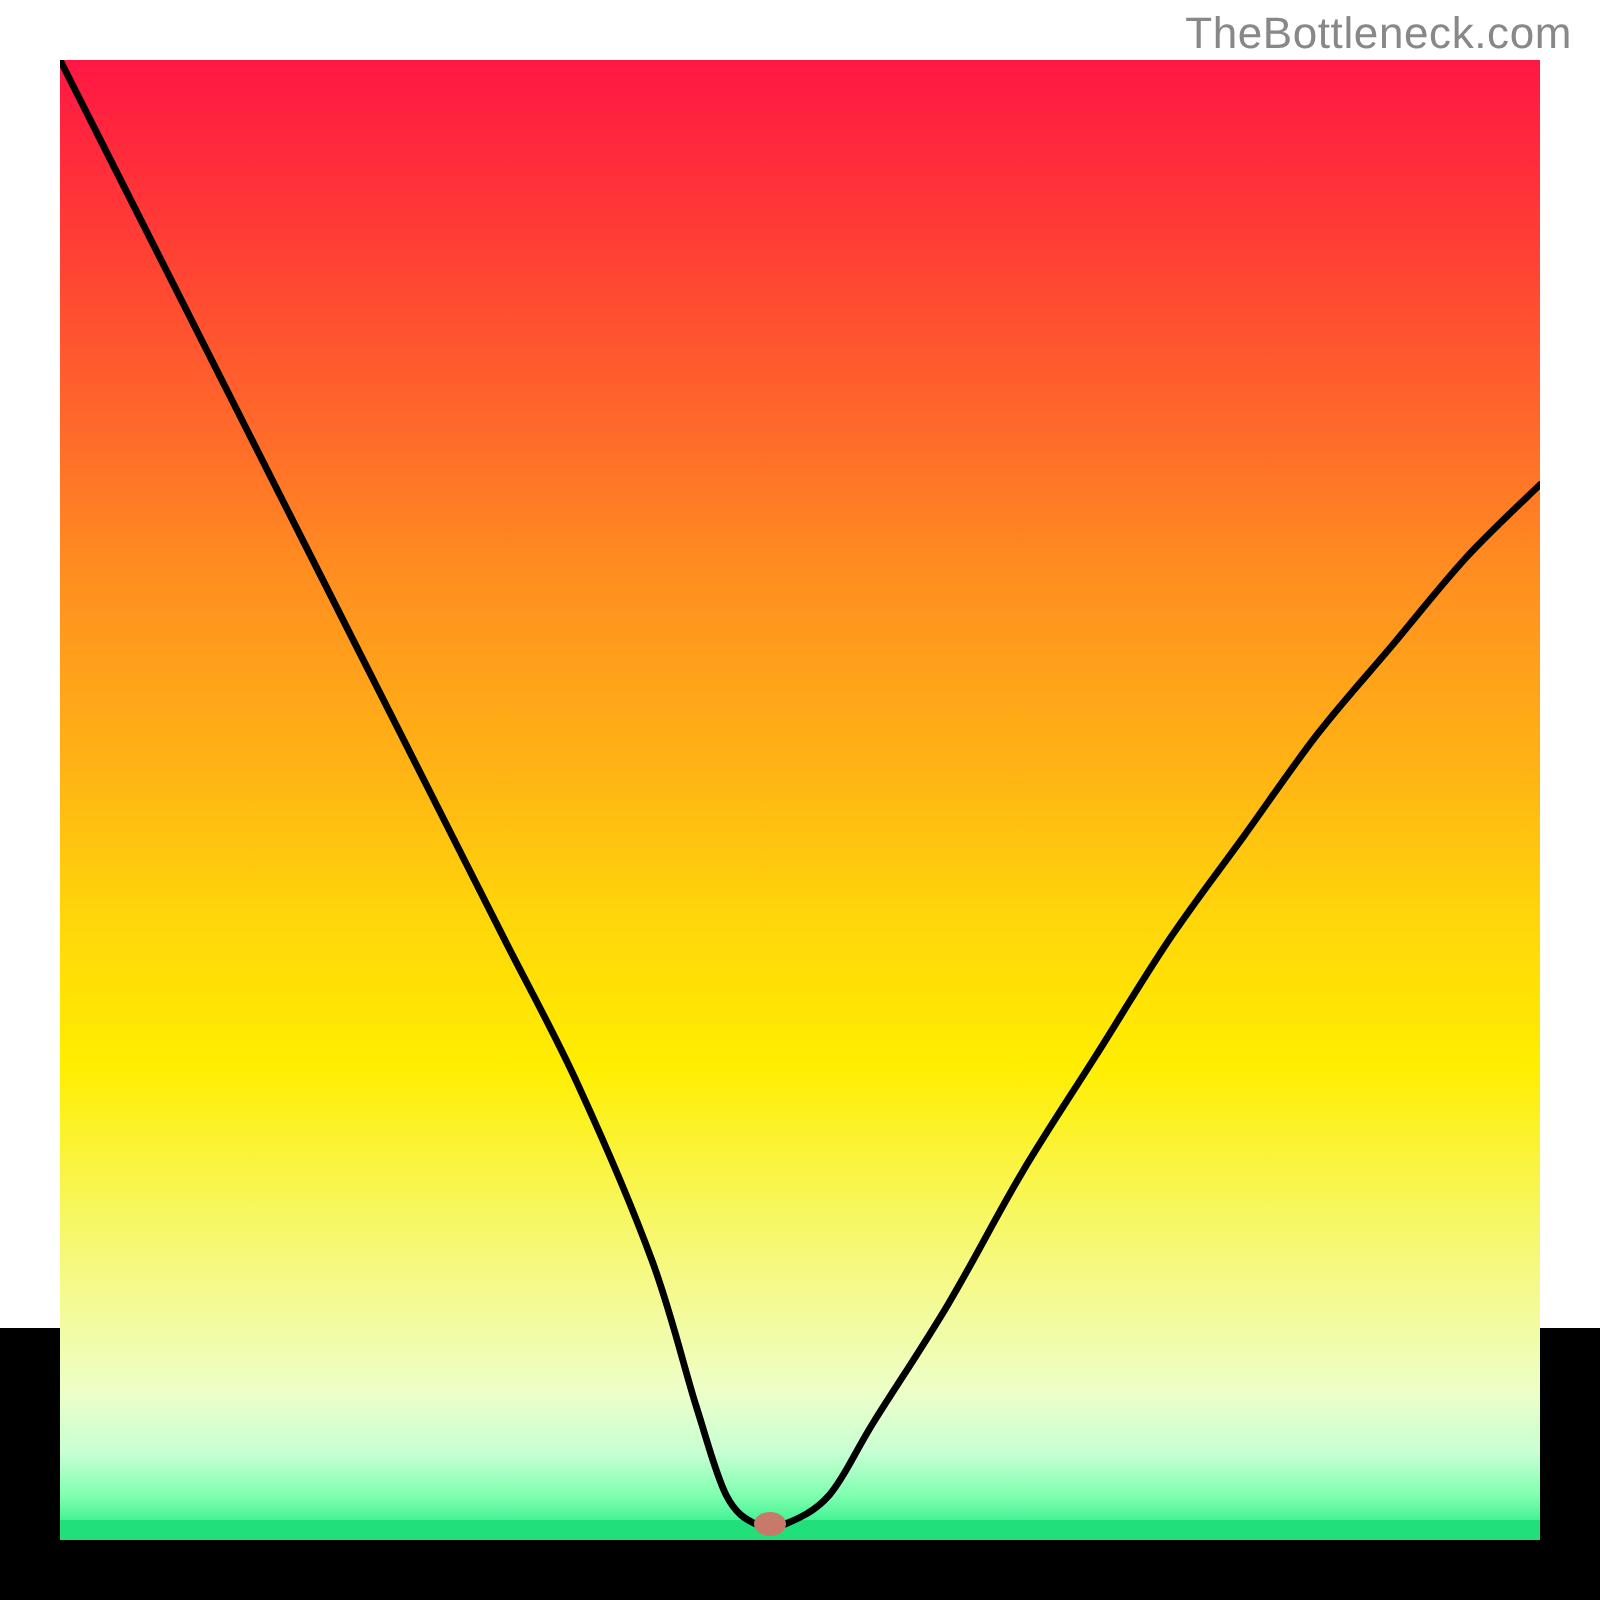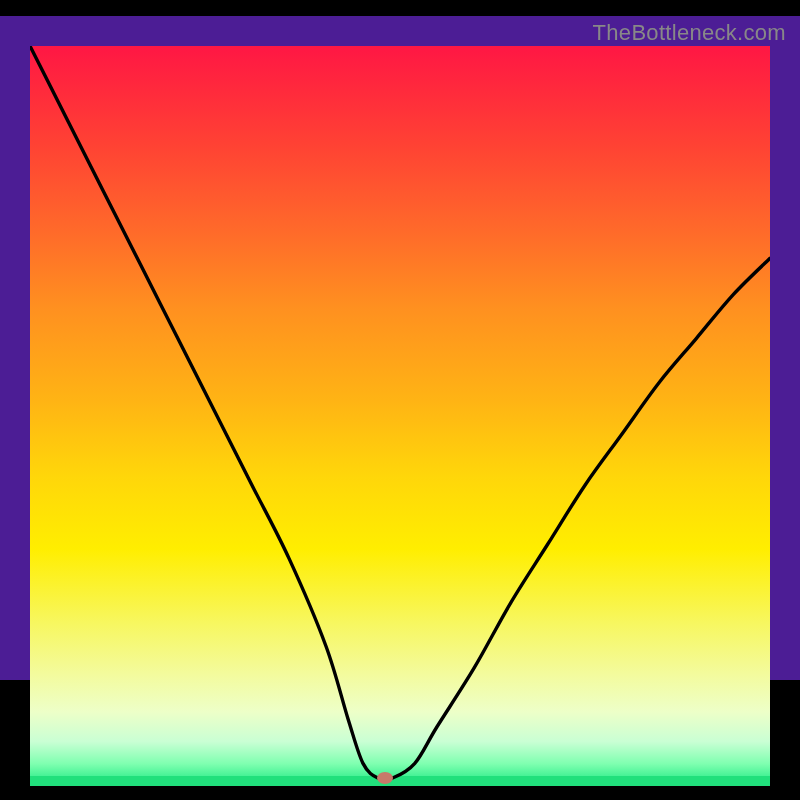--- a/index.html
+++ b/index.html
@@ -6,22 +6,22 @@
   body {
     width: 800px;
     height: 800px;
     background: #000;
     position: relative;
     font-family: Arial, Helvetica, sans-serif;
     overflow: hidden;
   }
   .outer {
     position: absolute;
-    top: 16px; left: 0; width: 800px; height: 664px;
-    background: #4c1d95;
+    top: 0; left: 0; width: 800px; height: 664px;
+    background: #ffffff;
   }
   .watermark {
     position: absolute;
     top: 4px;
     right: 14px;
     color: #888;
     font-size: 22px;
     letter-spacing: 0.3px;
     font-weight: 400;
     z-index: 10;

